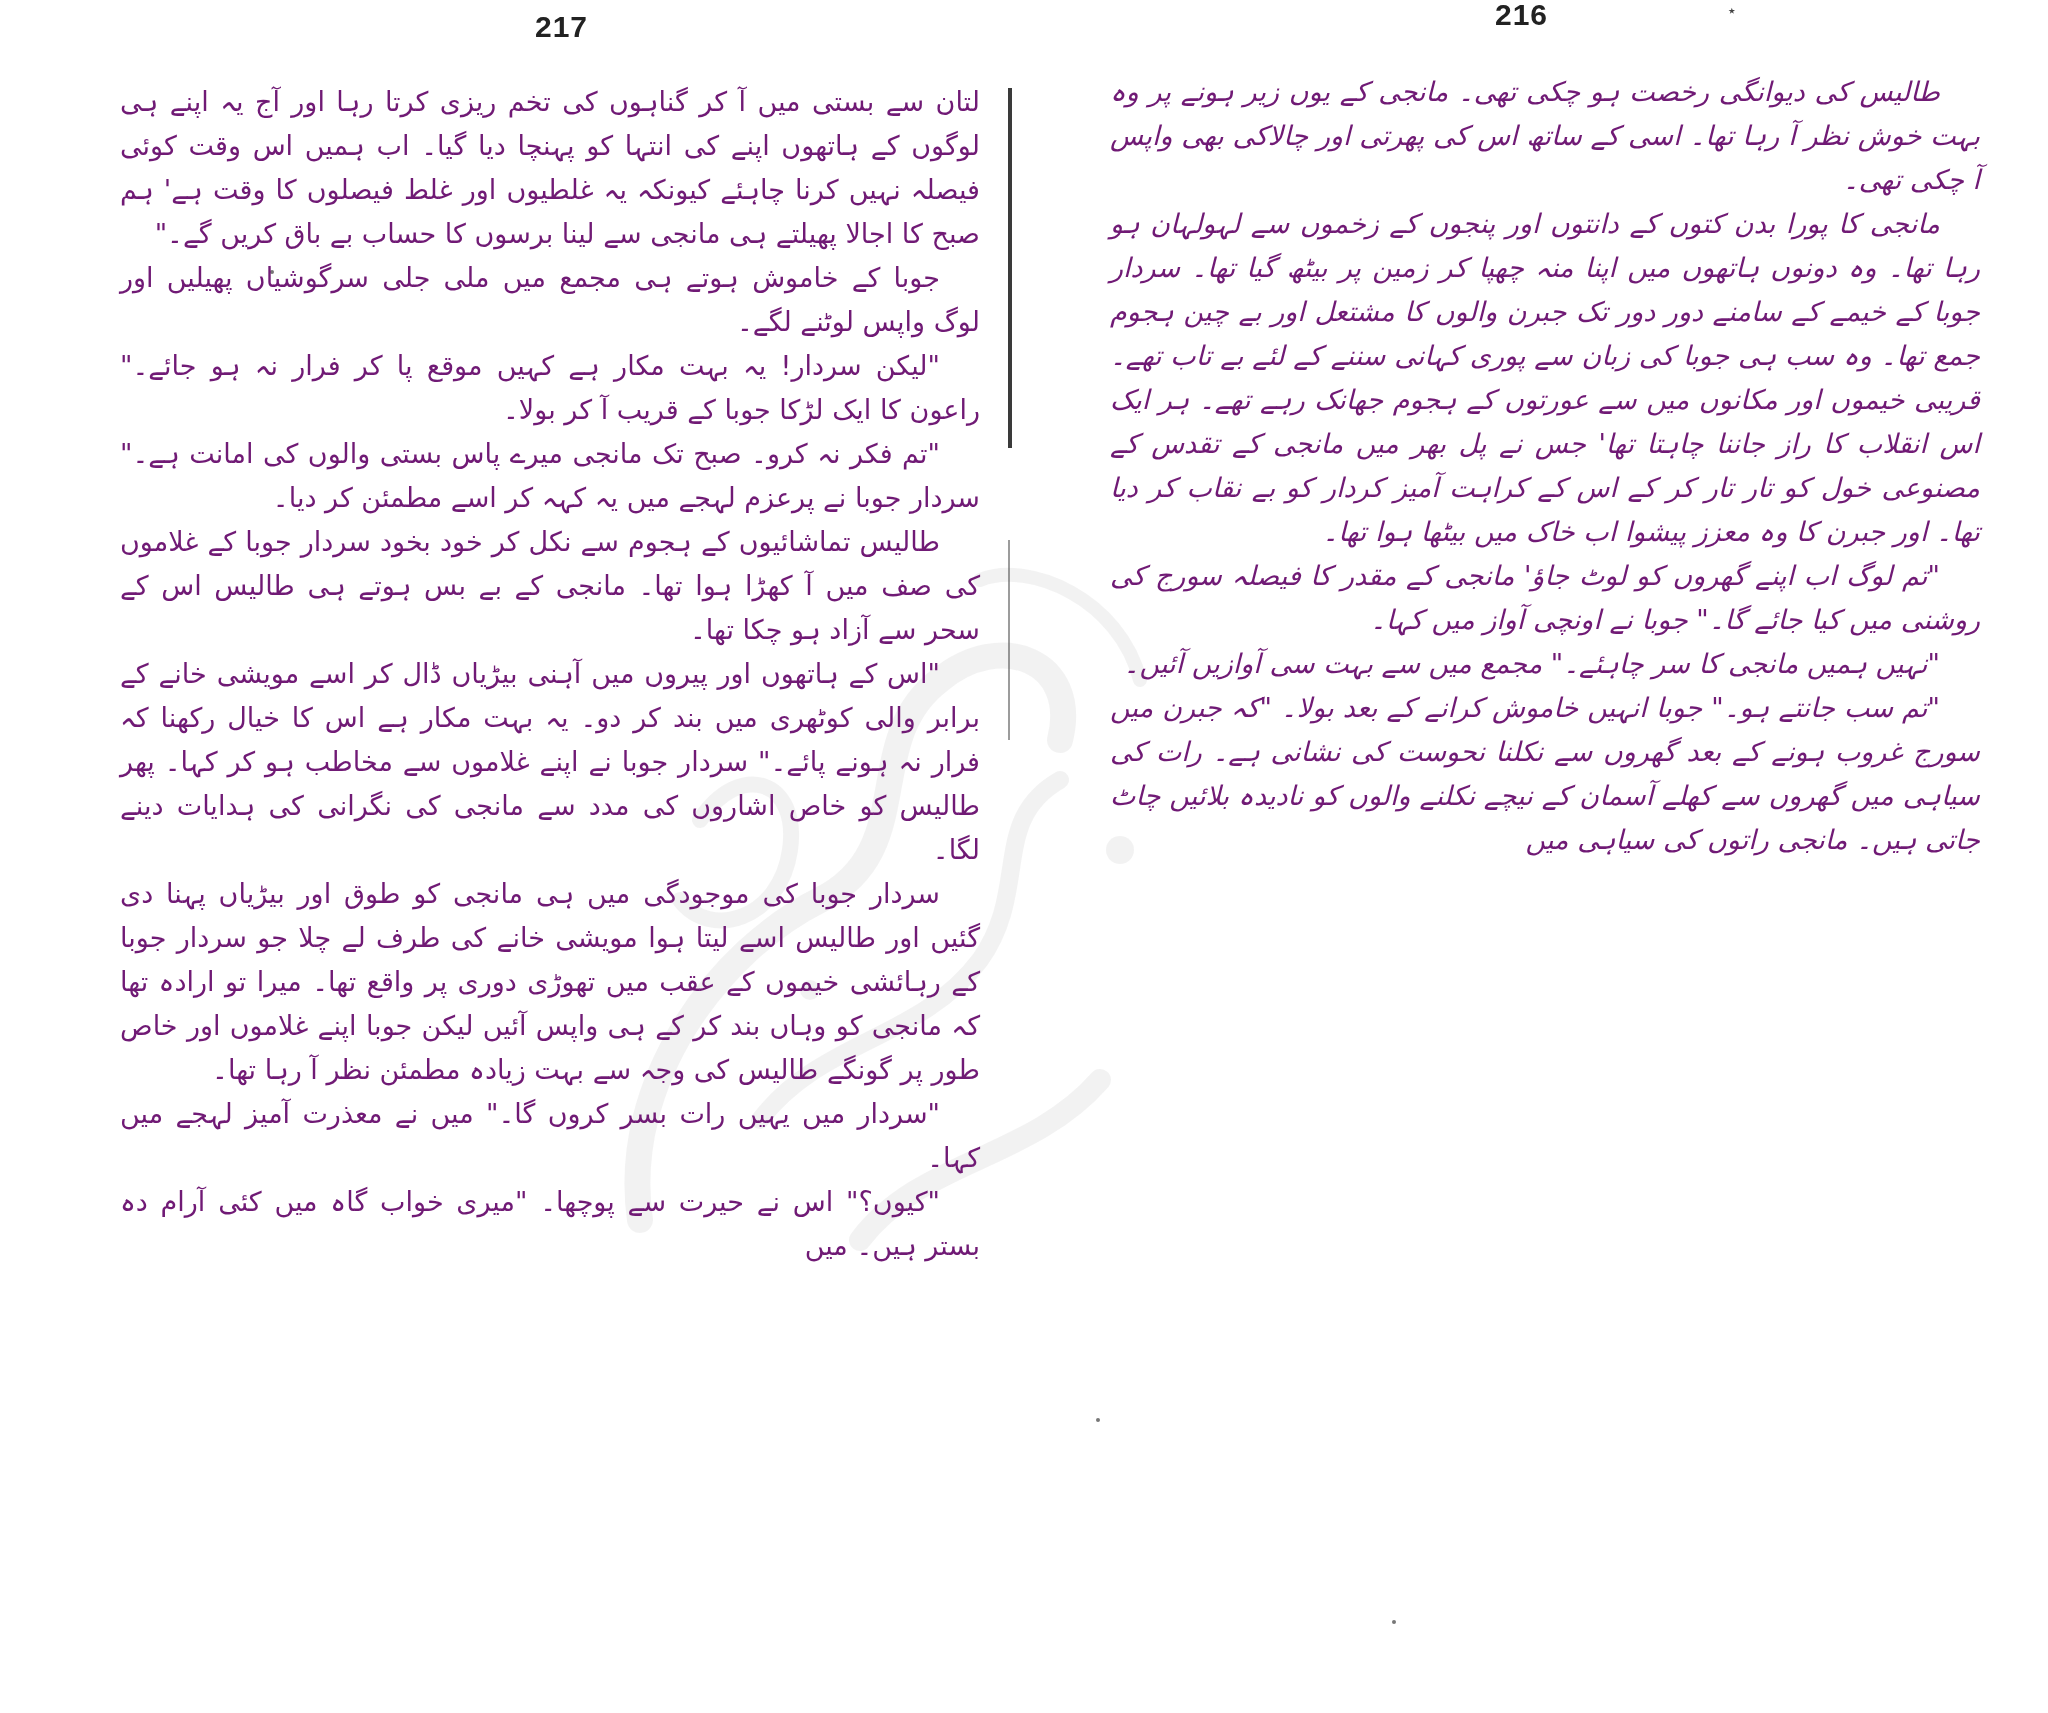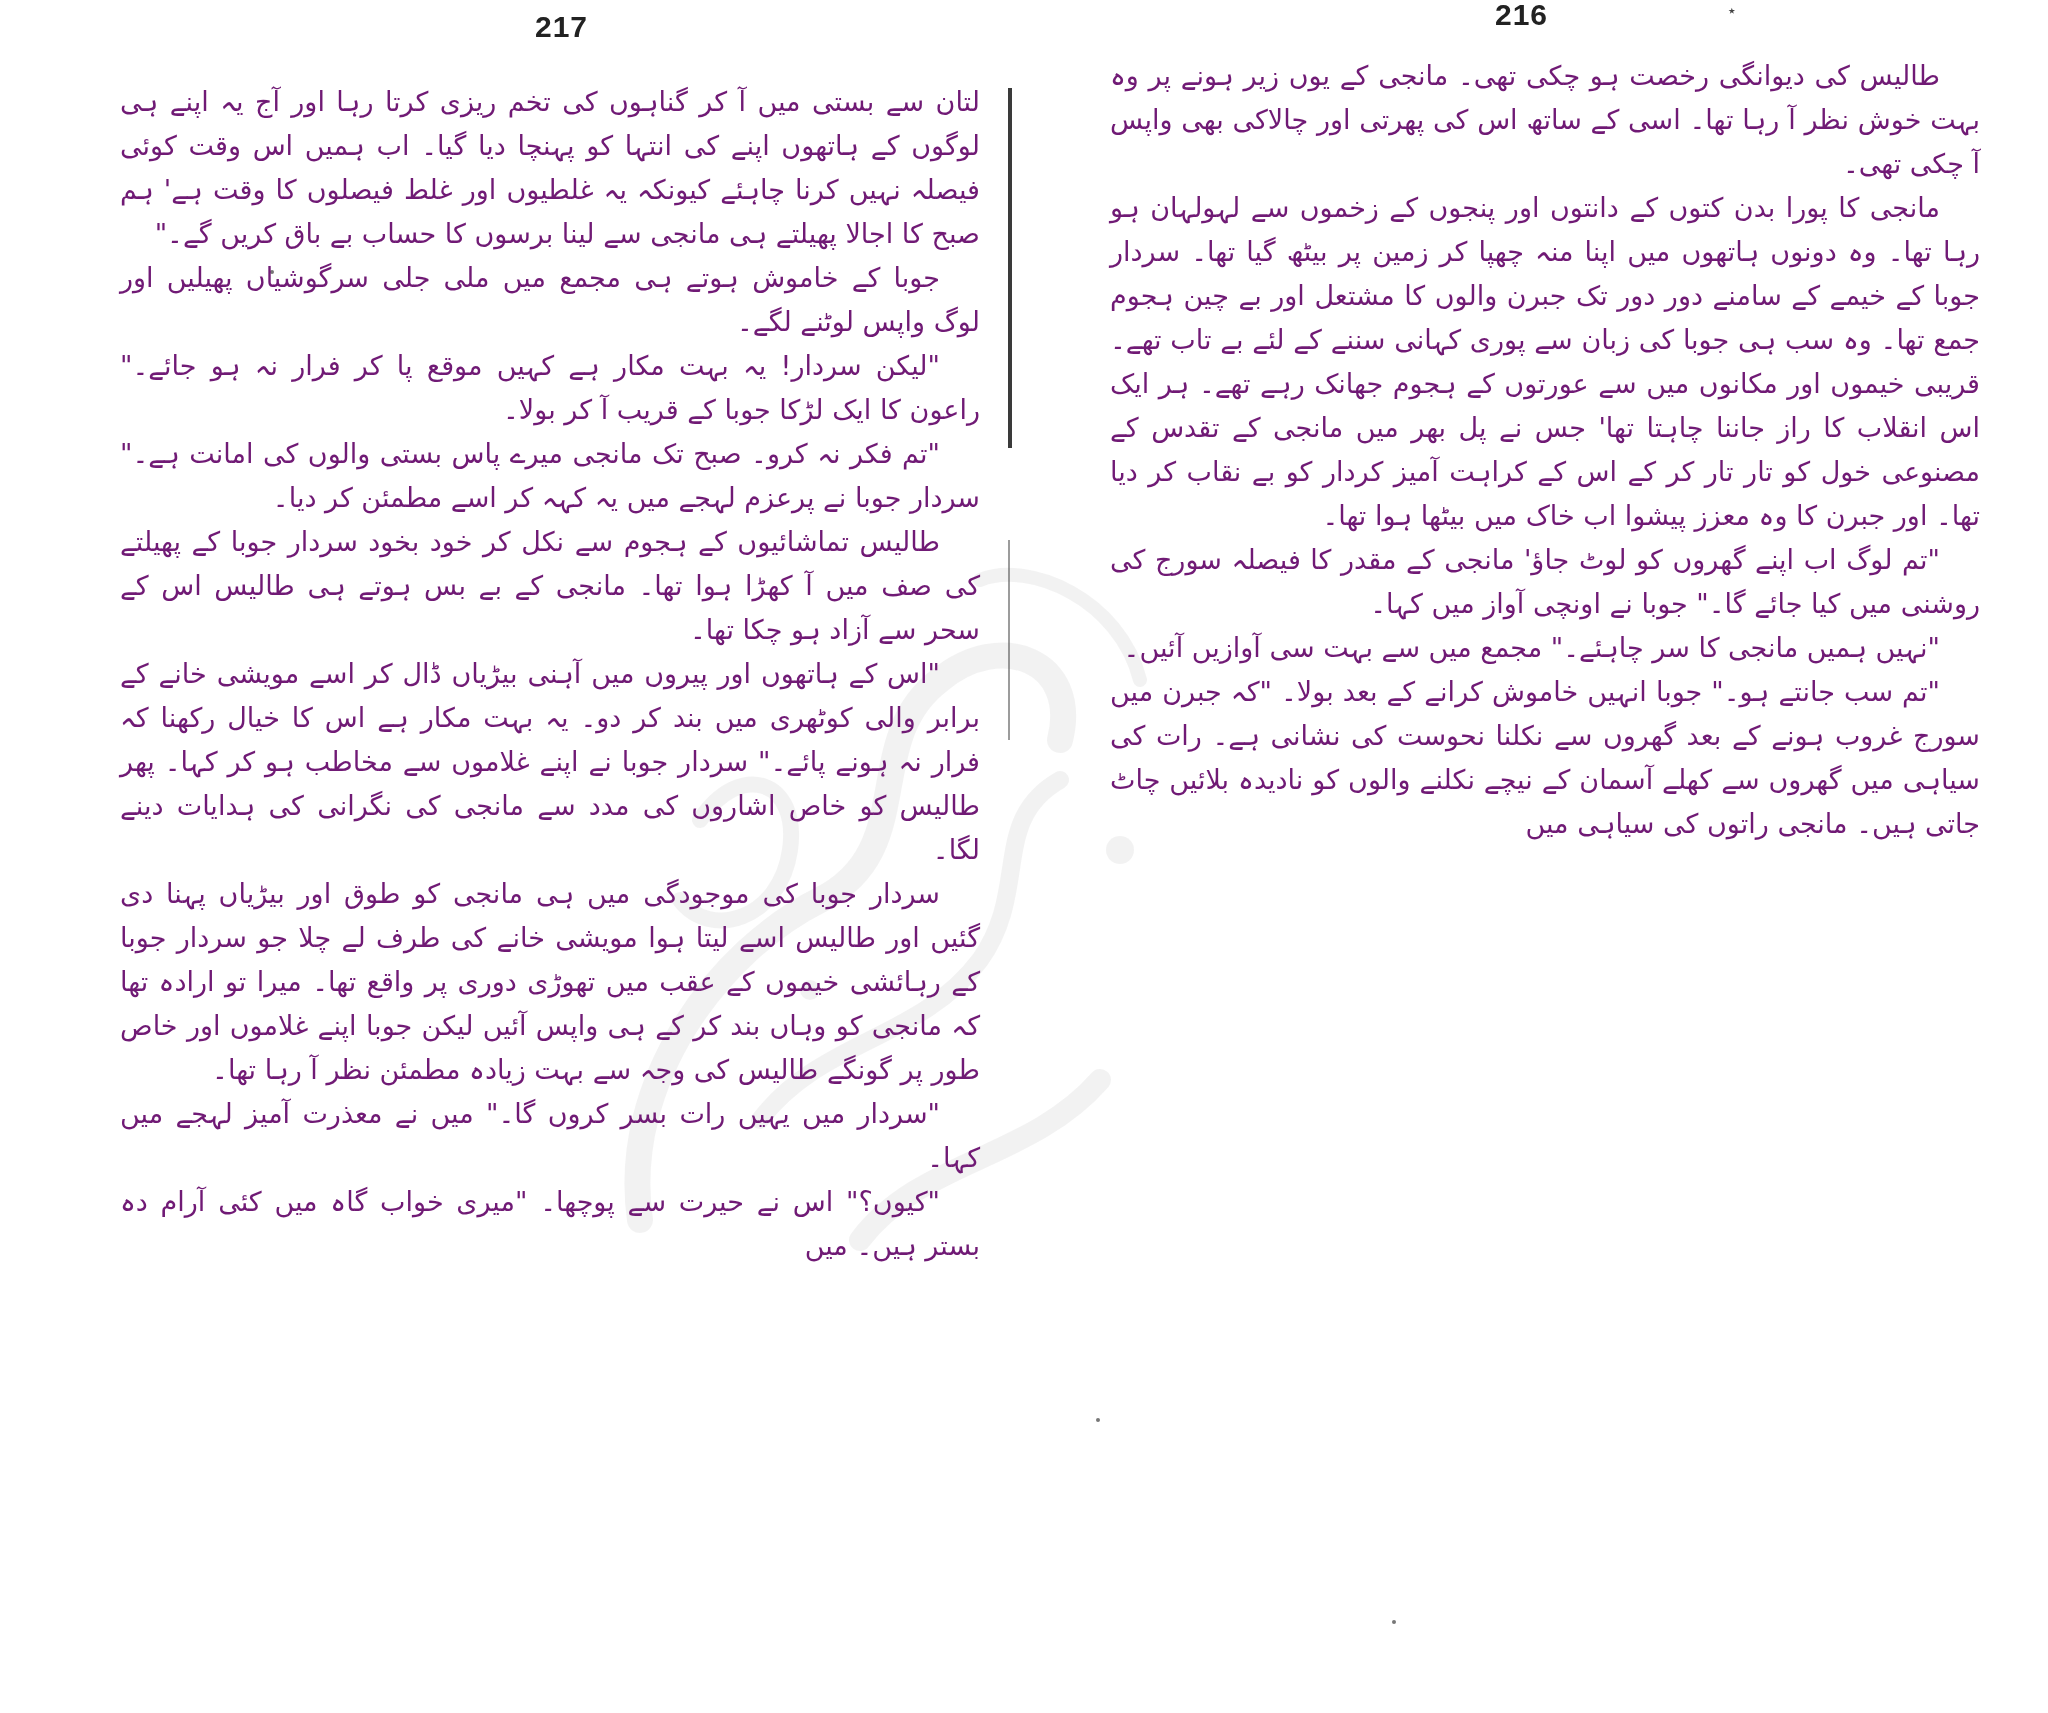--- a/index.html
+++ b/index.html
@@ -44,21 +44,21 @@
       top: 80px;
       left: 0;
       right: 0;
       direction: rtl;
       text-align: justify;
       font-family: "DejaVu Sans", sans-serif;
       font-size: 27px;
       line-height: 44px;
       color: #701a75;
     }
-    .page-right .text-body { top: 54px; }
+    .page-right .text-body { top: 70px; font-style: italic; }
 
     .para {
       margin: 0;
       padding: 0;
     }
     .para.indent { text-indent: 40px; }
 
     .watermark {
       position: absolute;
       left: 560px;
@@ -116,21 +116,21 @@
   <div class="speck" style="left:1096px;top:1418px;"></div>
   <div class="speck" style="left:1392px;top:1620px;"></div>
 
   <section class="page page-left">
     <div class="page-number">217</div>
     <div class="text-body">
       <p class="para">لتان سے بستی میں آ کر گناہوں کی تخم ریزی کرتا رہا اور آج یہ اپنے ہی لوگوں کے ہاتھوں اپنے کی انتہا کو پہنچا دیا گیا۔ اب ہمیں اس وقت کوئی فیصلہ نہیں کرنا چاہئے کیونکہ یہ غلطیوں اور غلط فیصلوں کا وقت ہے' ہم صبح کا اجالا پھیلتے ہی مانجی سے لینا برسوں کا حساب بے باق کریں گے۔"</p>
       <p class="para indent">جوبا کے خاموش ہوتے ہی مجمع میں ملی جلی سرگوشیاں پھیلیں اور لوگ واپس لوٹنے لگے۔</p>
       <p class="para indent">"لیکن سردار! یہ بہت مکار ہے کہیں موقع پا کر فرار نہ ہو جائے۔" راعون کا ایک لڑکا جوبا کے قریب آ کر بولا۔</p>
       <p class="para indent">"تم فکر نہ کرو۔ صبح تک مانجی میرے پاس بستی والوں کی امانت ہے۔" سردار جوبا نے پرعزم لہجے میں یہ کہہ کر اسے مطمئن کر دیا۔</p>
-      <p class="para indent">طالیس تماشائیوں کے ہجوم سے نکل کر خود بخود سردار جوبا کے پھیلتے کی صف میں آ کھڑا ہوا تھا۔ مانجی کے بے بس ہوتے ہی طالیس اس کے سحر سے آزاد ہو چکا تھا۔</p>
+      <p class="para indent">طالیس تماشائیوں کے ہجوم سے نکل کر خود بخود سردار جوبا کے غلاموں کی صف میں آ کھڑا ہوا تھا۔ مانجی کے بے بس ہوتے ہی طالیس اس کے سحر سے آزاد ہو چکا تھا۔</p>
       <p class="para indent">"اس کے ہاتھوں اور پیروں میں آہنی بیڑیاں ڈال کر اسے مویشی خانے کے برابر والی کوٹھری میں بند کر دو۔ یہ بہت مکار ہے اس کا خیال رکھنا کہ فرار نہ ہونے پائے۔" سردار جوبا نے اپنے غلاموں سے مخاطب ہو کر کہا۔ پھر طالیس کو خاص اشاروں کی مدد سے مانجی کی نگرانی کی ہدایات دینے لگا۔</p>
       <p class="para indent">سردار جوبا کی موجودگی میں ہی مانجی کو طوق اور بیڑیاں پہنا دی گئیں اور طالیس اسے لیتا ہوا مویشی خانے کی طرف لے چلا جو سردار جوبا کے رہائشی خیموں کے عقب میں تھوڑی دوری پر واقع تھا۔ میرا تو ارادہ تھا کہ مانجی کو وہاں بند کر کے ہی واپس آئیں لیکن جوبا اپنے غلاموں اور خاص طور پر گونگے طالیس کی وجہ سے بہت زیادہ مطمئن نظر آ رہا تھا۔</p>
       <p class="para indent">"سردار میں یہیں رات بسر کروں گا۔" میں نے معذرت آمیز لہجے میں کہا۔</p>
       <p class="para indent">"کیوں؟" اس نے حیرت سے پوچھا۔ "میری خواب گاہ میں کئی آرام دہ بستر ہیں۔ میں</p>
     </div>
   </section>
 
   <section class="page page-right">
     <div class="page-number">216</div>
     <div class="text-body">

